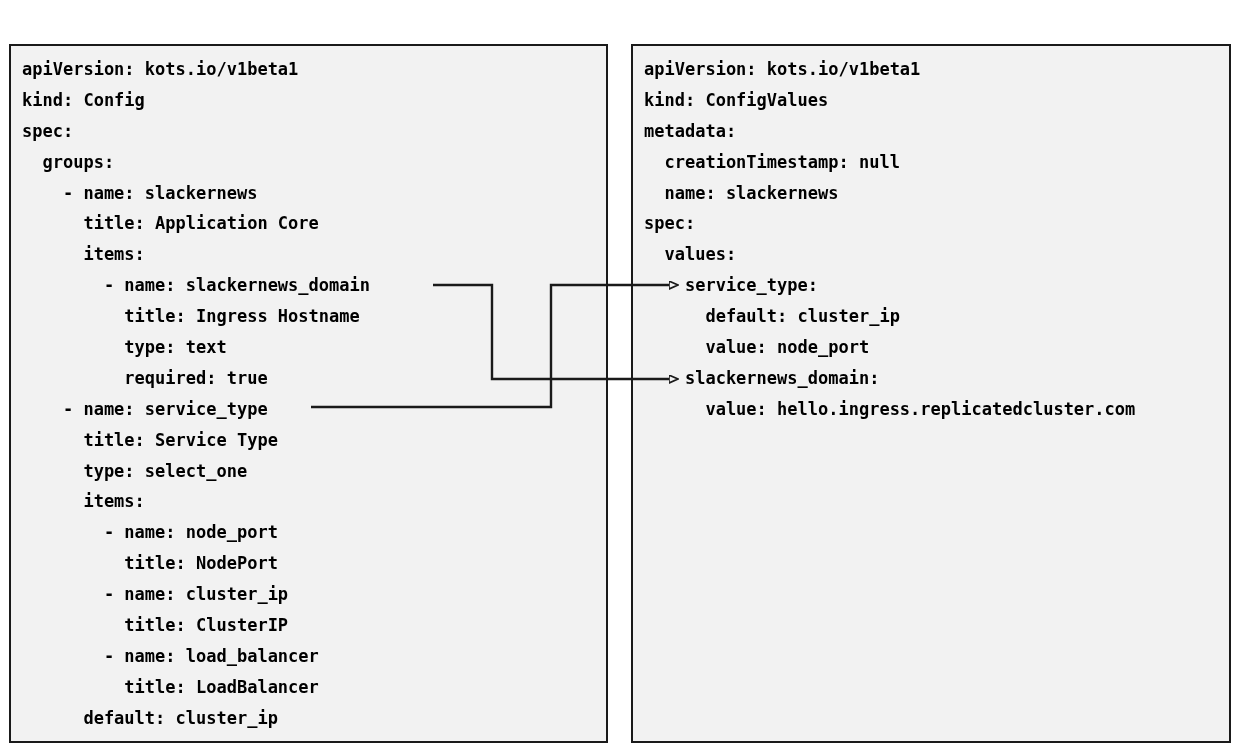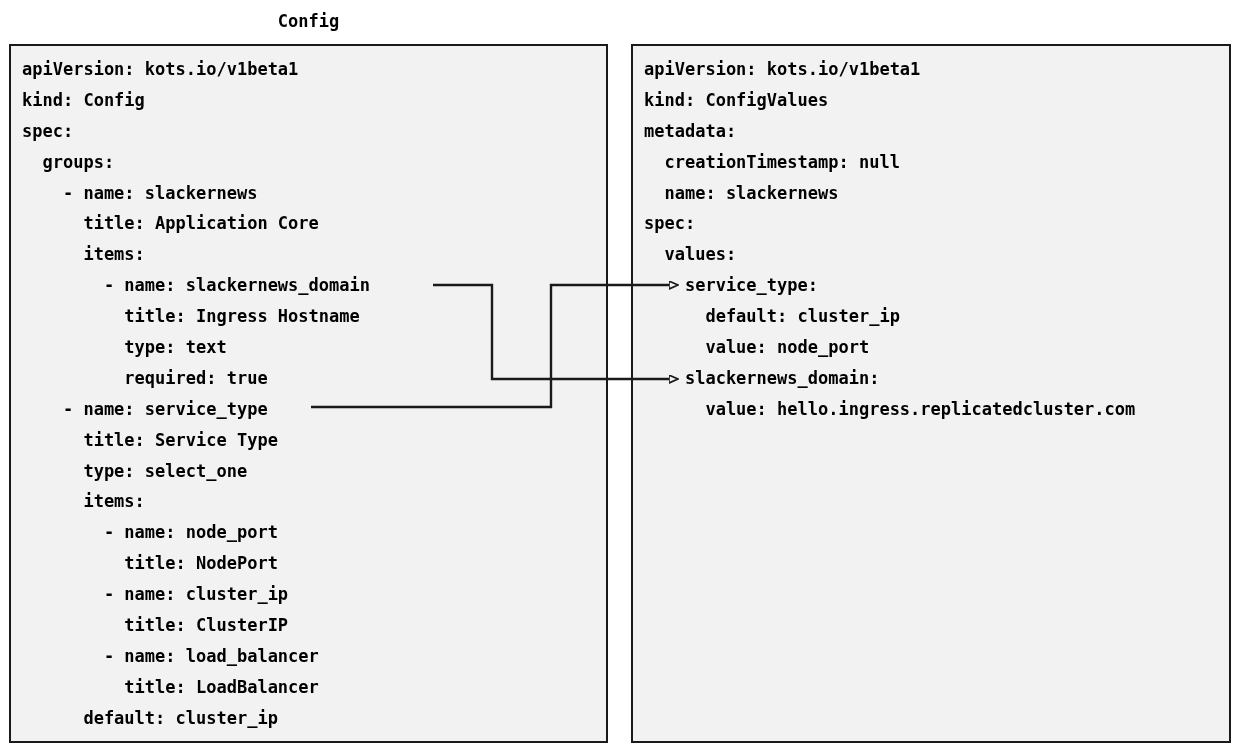--- a/index.html
+++ b/index.html
@@ -62,21 +62,20 @@
     left:0;top:0;
     width:1258px;height:756px;
     pointer-events:none;
   }
 </style>
 </head>
 <body>
 
 <div id="stage">
 
-  <div class="panel-title" id="title-config">Config</div>
 
 
   <div class="yaml-panel" id="panel-config">
     <div class="yaml-body" id="body-config"><span class="yaml-line">apiVersion: kots.io/v1beta1</span><span class="yaml-line">kind: Config</span><span class="yaml-line">spec:</span><span class="yaml-line">  groups:</span><span class="yaml-line">    - name: slackernews</span><span class="yaml-line">      title: Application Core</span><span class="yaml-line">      items:</span><span class="yaml-line">        - name: slackernews_domain</span><span class="yaml-line">          title: Ingress Hostname</span><span class="yaml-line">          type: text</span><span class="yaml-line">          required: true</span><span class="yaml-line">    - name: service_type</span><span class="yaml-line">      title: Service Type</span><span class="yaml-line">      type: select_one</span><span class="yaml-line">      items:</span><span class="yaml-line">        - name: node_port</span><span class="yaml-line">          title: NodePort</span><span class="yaml-line">        - name: cluster_ip</span><span class="yaml-line">          title: ClusterIP</span><span class="yaml-line">        - name: load_balancer</span><span class="yaml-line">          title: LoadBalancer</span><span class="yaml-line">      default: cluster_ip</span></div>
   </div>
 
   <div class="yaml-panel" id="panel-configvalues">
     <div class="yaml-body" id="body-configvalues"><span class="yaml-line">apiVersion: kots.io/v1beta1</span><span class="yaml-line">kind: ConfigValues</span><span class="yaml-line">metadata:</span><span class="yaml-line">  creationTimestamp: null</span><span class="yaml-line">  name: slackernews</span><span class="yaml-line">spec:</span><span class="yaml-line">  values:</span><span class="yaml-line">    service_type:</span><span class="yaml-line">      default: cluster_ip</span><span class="yaml-line">      value: node_port</span><span class="yaml-line">    slackernews_domain:</span><span class="yaml-line">      value: hello.ingress.replicatedcluster.com</span></div>
   </div>
 

